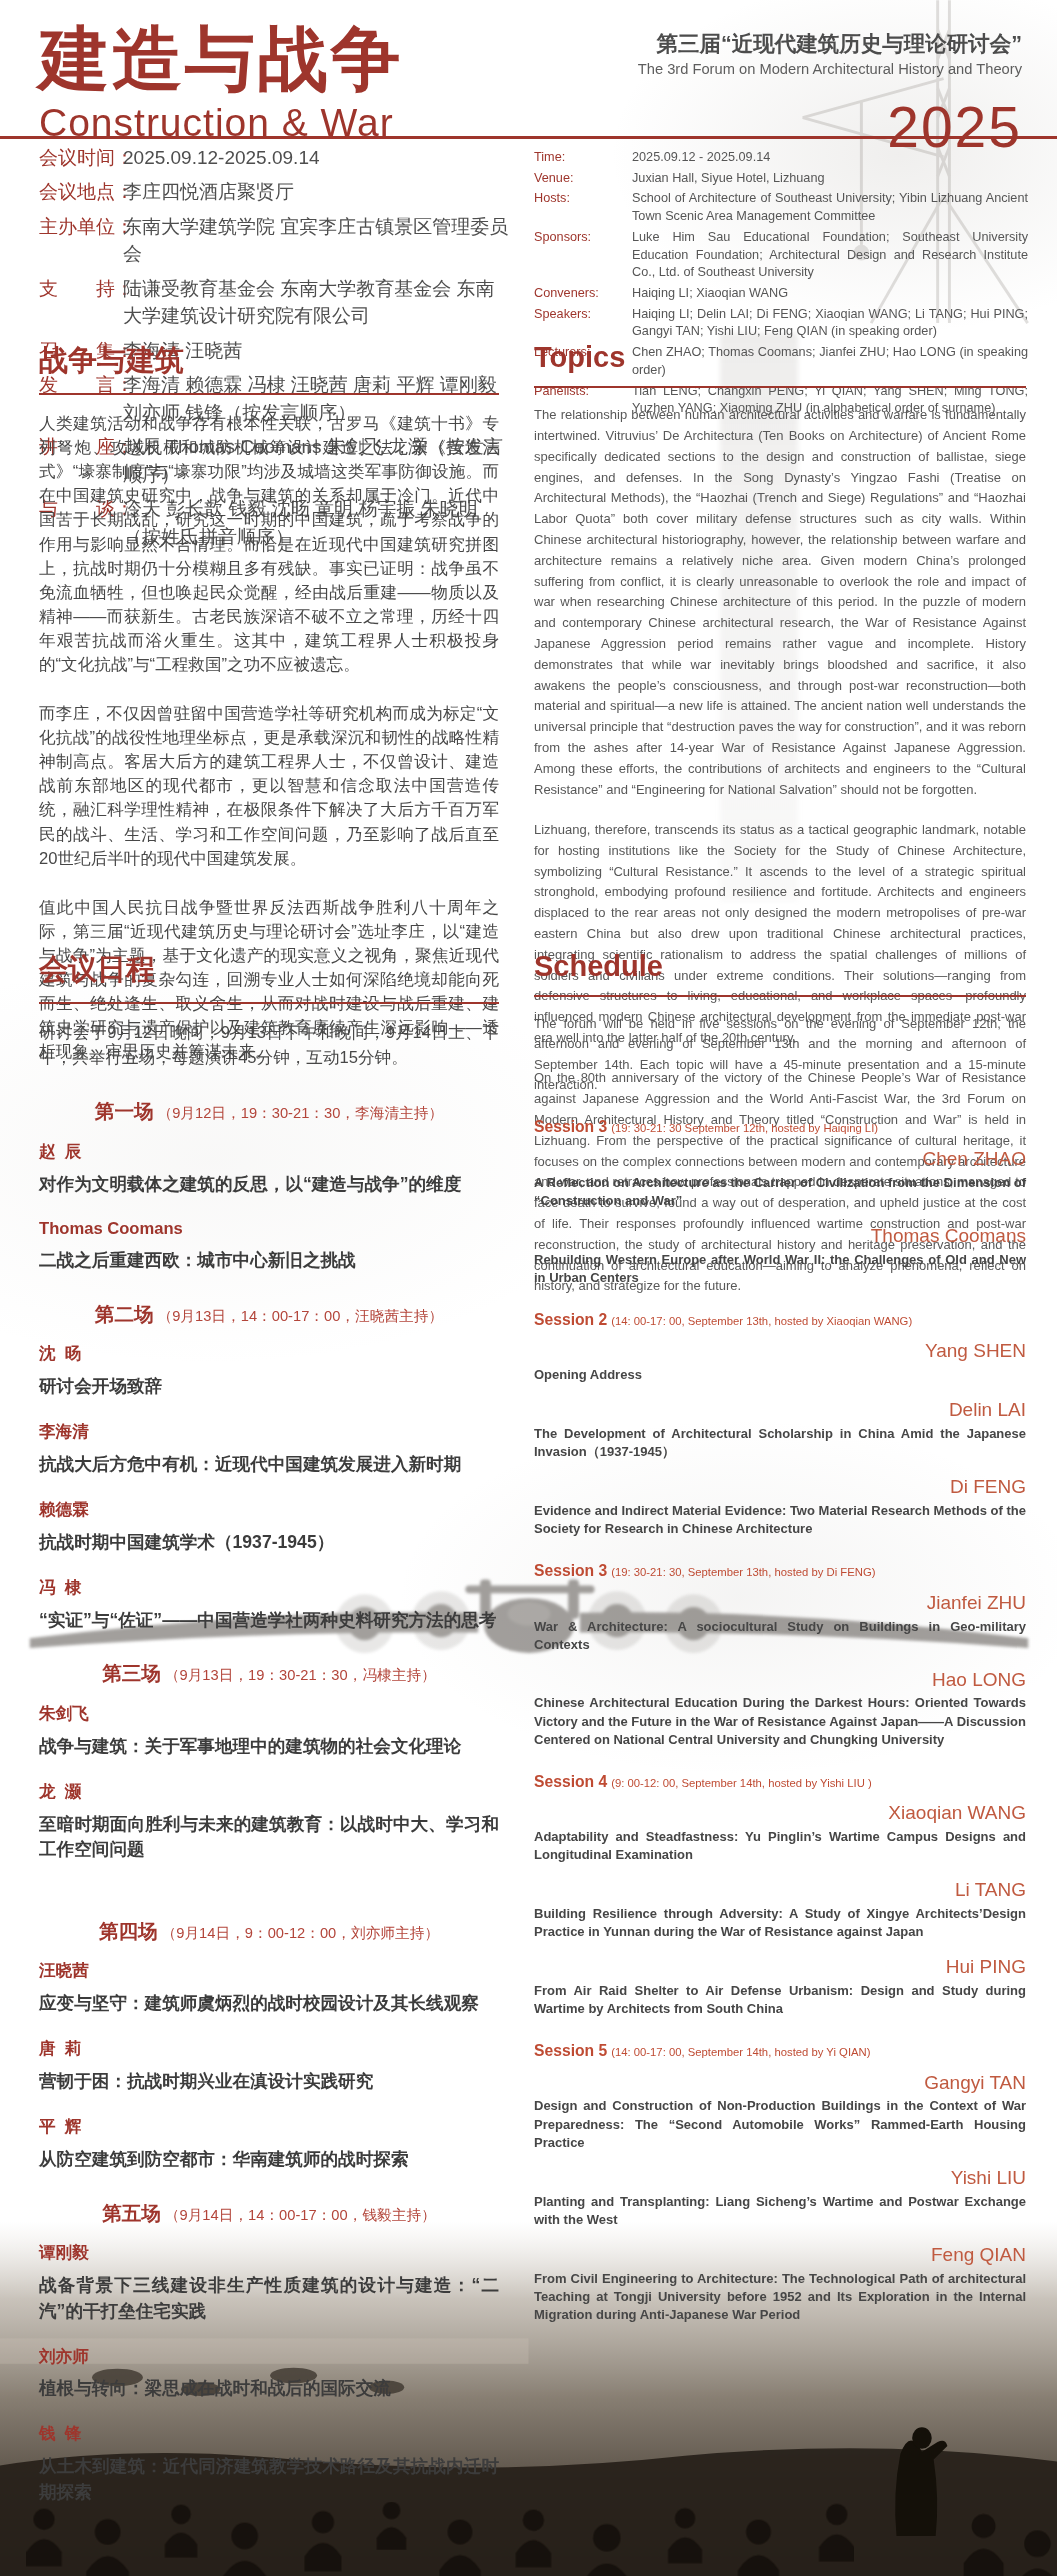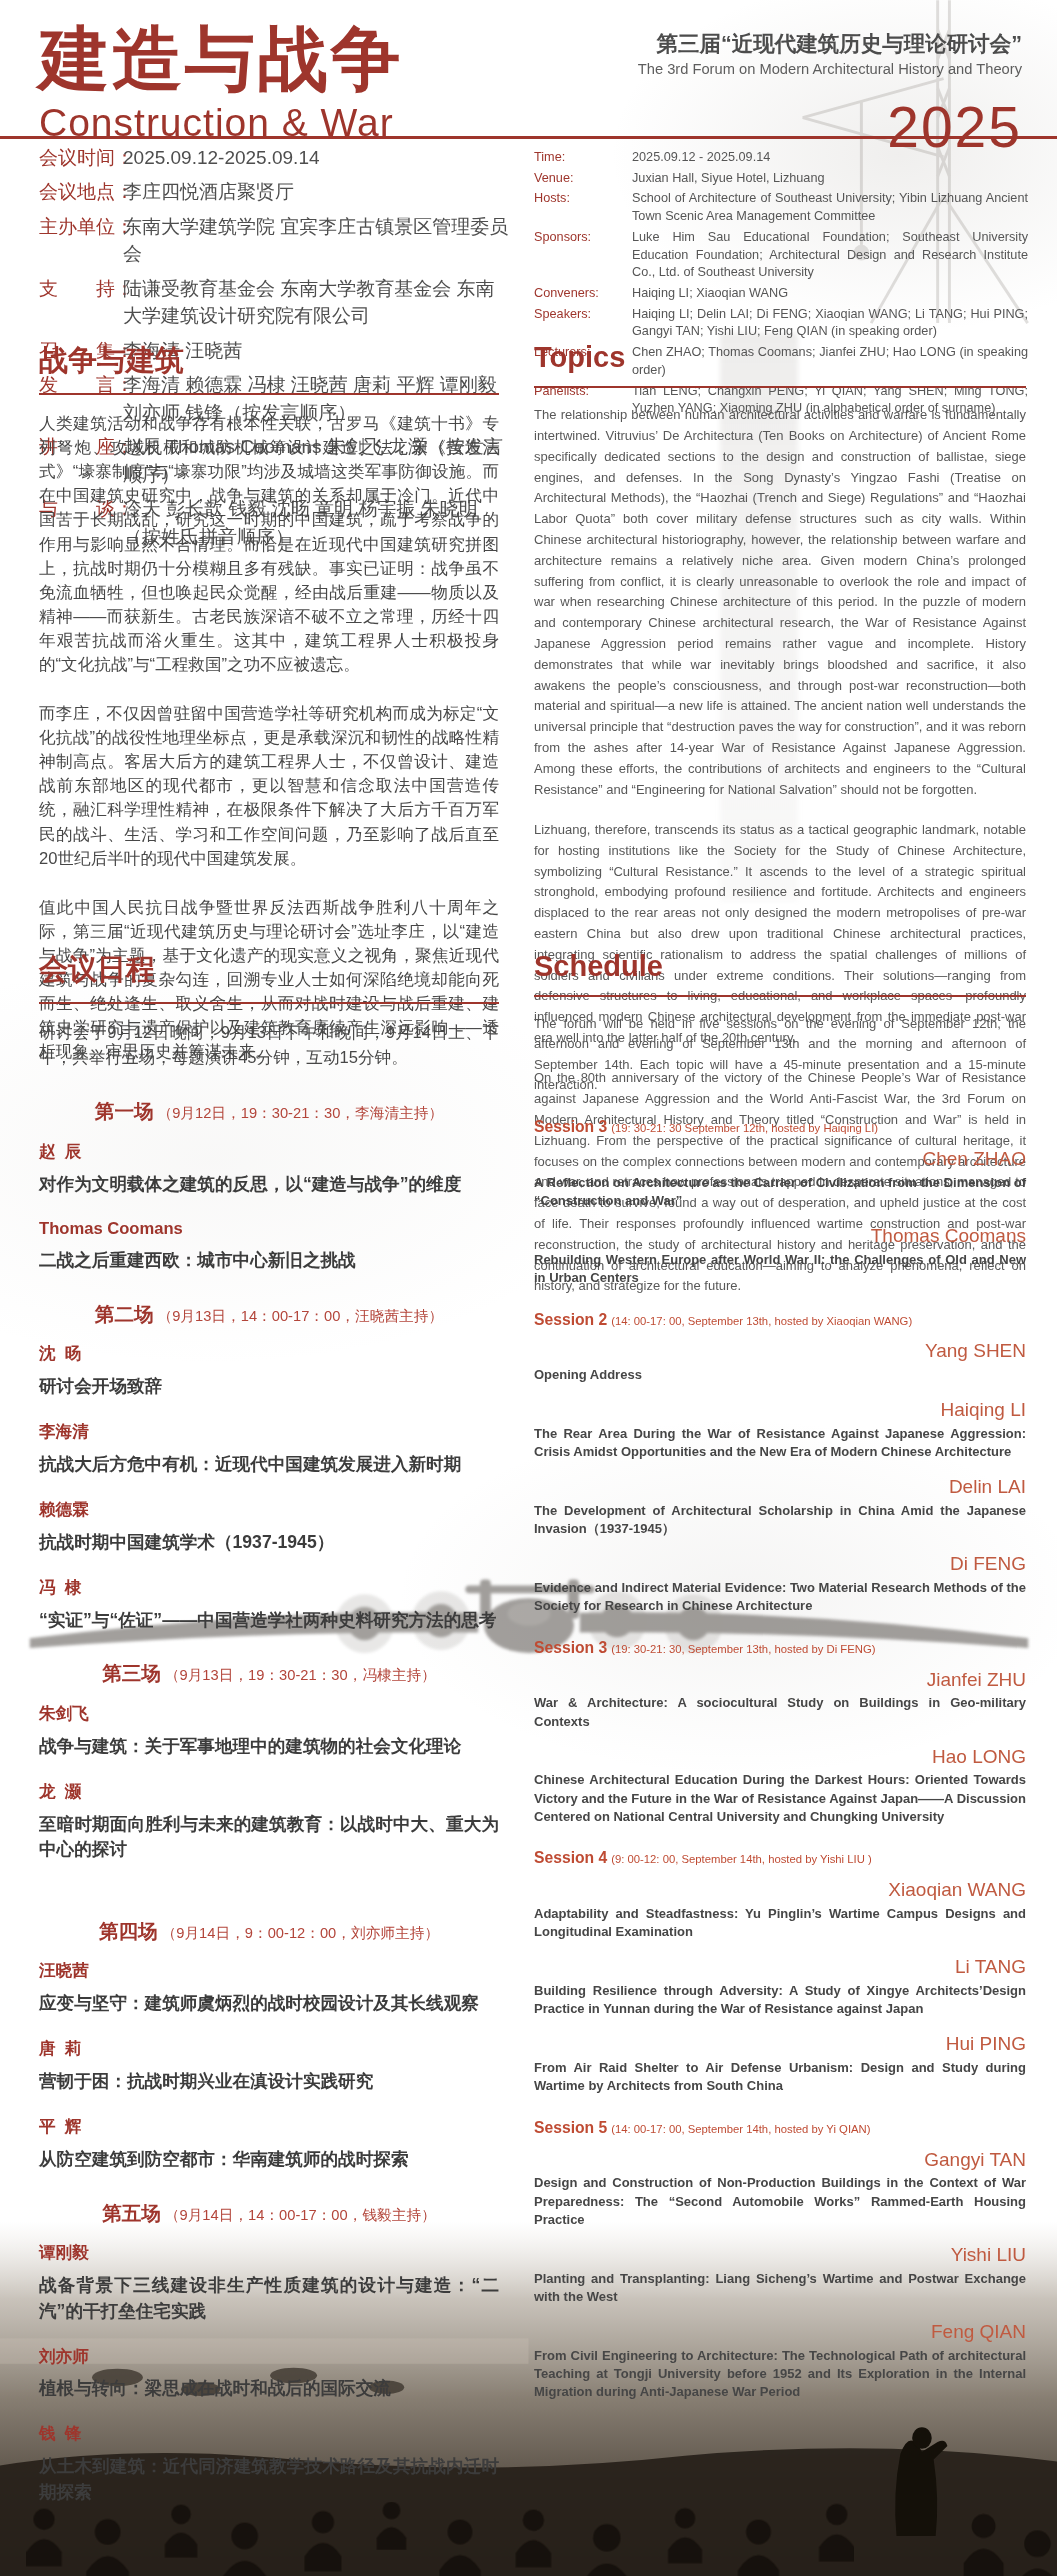--- a/index.html
+++ b/index.html
@@ -295,21 +295,21 @@
           <div class="tk">“实证”与“佐证”——中国营造学社两种史料研究方法的思考</div>
         </div>
 
       <div class="sess-zh-head"><span class="nm">第三场</span><span class="dt">（9月13日，19：30-21：30，冯棣主持）</span></div>
       <div class="item-zh">
           <div class="sp">朱剑飞</div>
           <div class="tk">战争与建筑：关于军事地理中的建筑物的社会文化理论</div>
         </div>
       <div class="item-zh" style="margin-bottom:55px;">
           <div class="sp">龙  灏</div>
-          <div class="tk">至暗时期面向胜利与未来的建筑教育：以战时中大、重大为中心的探讨</div>
+          <div class="tk">至暗时期面向胜利与未来的建筑教育：以战时中大、学习和工作空间问题</div>
         </div>
 
       <div class="sess-zh-head"><span class="nm">第四场</span><span class="dt">（9月14日，9：00-12：00，刘亦师主持）</span></div>
       <div class="item-zh">
           <div class="sp">汪晓茜</div>
           <div class="tk">应变与坚守：建筑师虞炳烈的战时校园设计及其长线观察</div>
         </div>
       <div class="item-zh">
           <div class="sp">唐  莉</div>
           <div class="tk">营韧于困：抗战时期兴业在滇设计实践研究</div>
@@ -347,24 +347,20 @@
           <div class="sp">Thomas Coomans</div>
           <div class="tk">Rebuilding Western Europe after World War II: the Challenges of Old and New in Urban Centers</div>
         </div>
 
       <div class="sess-en-head"><span class="nm">Session 2</span><span class="dt">(14: 00-17: 00,  September 13th, hosted by Xiaoqian WANG)</span></div>
       <div class="item-en">
           <div class="sp">Yang SHEN</div>
           <div class="tk">Opening Address</div>
         </div>
       <div class="item-en">
-          <div class="sp">Haiqing LI</div>
-          <div class="tk">The Rear Area During the War of Resistance Against Japanese Aggression: Crisis Amidst Opportunities and the New Era of Modern Chinese Architecture</div>
-        </div>
-      <div class="item-en">
           <div class="sp">Delin LAI</div>
           <div class="tk">The Development of Architectural Scholarship in China Amid the Japanese Invasion（1937-1945）</div>
         </div>
       <div class="item-en">
           <div class="sp">Di FENG</div>
           <div class="tk">Evidence and Indirect Material Evidence: Two Material Research Methods of the Society for Research in Chinese Architecture</div>
         </div>
 
       <div class="sess-en-head"><span class="nm">Session 3</span><span class="dt">(19: 30-21: 30,  September 13th, hosted by Di FENG)</span></div>
       <div class="item-en">

